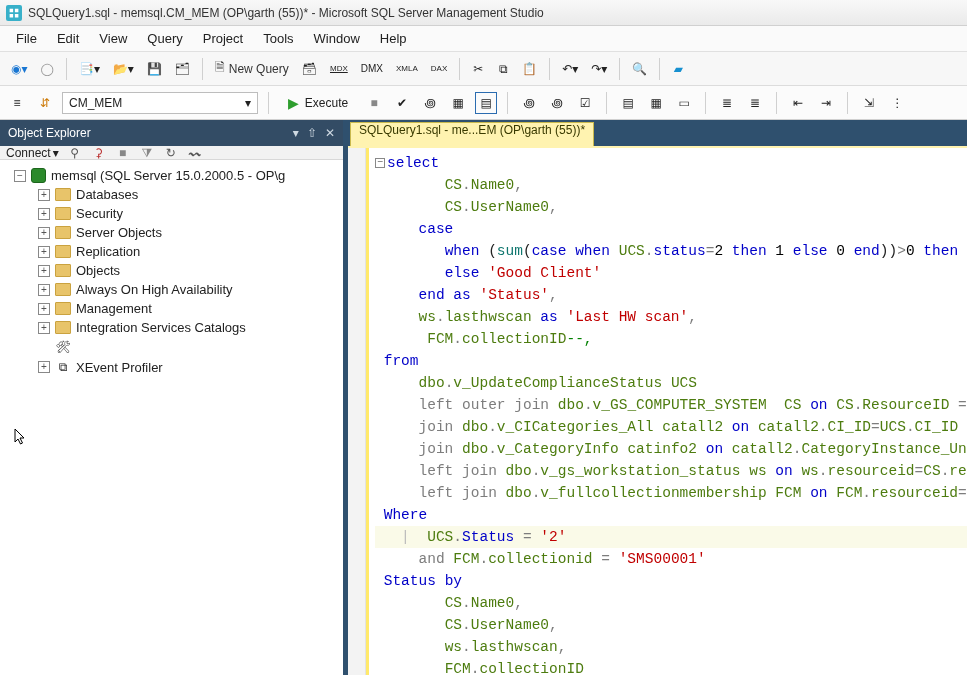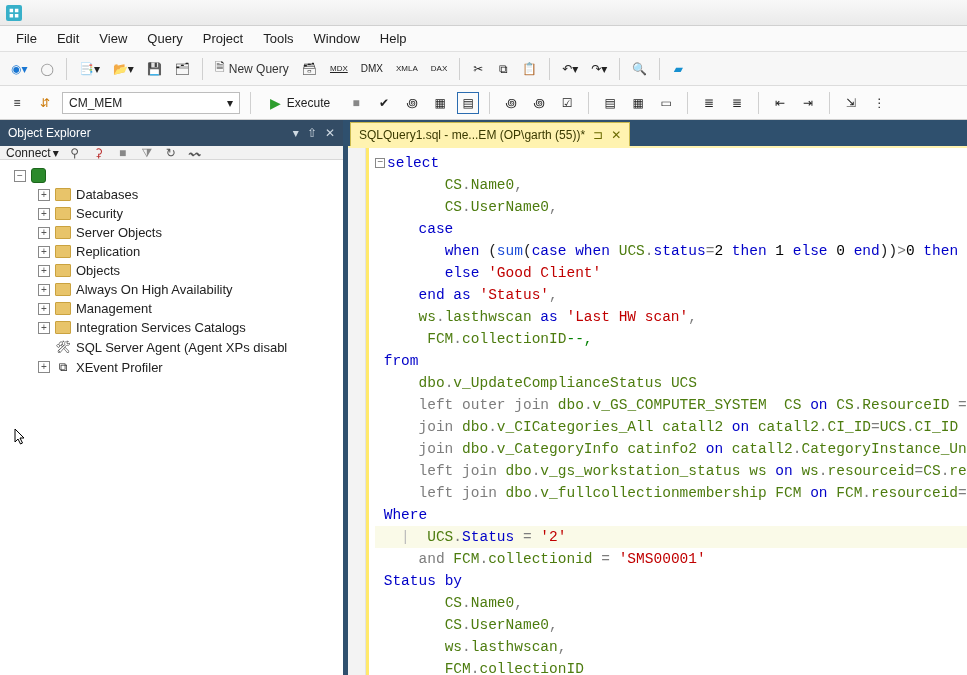--- a/index.html
+++ b/index.html
@@ -62,21 +62,21 @@
   .toolbar .newq { color:#333; display:flex; gap:4px; align-items:center;}
   .exec-bar {
     height: 34px;
     background:#fbfbfb;
     display:flex; align-items:center;
     padding:0 6px;
     gap:6px;
     border-bottom:1px solid #d0d0d0;
   }
   .exec-bar .db-combo {
-    width: 178px; height:22px;
+    width: 196px; height:22px;
     border:1px solid #bdbdbd;
     background:#fff;
     display:flex; align-items:center;
     padding:0 6px;
     font-size:12px;
     justify-content:space-between;
   }
   .exec-bar .exec-btn {
     display:flex; align-items:center; gap:6px;
     border:1px solid transparent; padding:2px 8px;
@@ -128,20 +128,21 @@
   .tab {
     height:24px;
     background:#fff3b0;
     border:1px solid #c9b94e;
     border-bottom:none;
     display:flex; align-items:center;
     padding:0 8px;
     gap:8px;
     font-size:12px;
     color:#3a3a00;
+    flex-direction:column;
   }
   .tab .pin { color:#6b6b00;}
   .tab .close { color:#6b6b00; cursor:pointer;}
   .editor {
     flex:1;
     display:flex;
     overflow:hidden;
     border-top:2px solid #fff3b0;
   }
   .gutter {
@@ -167,21 +168,21 @@
     width:10px;height:10px;
     border:1px solid #888;
     color:#666;
     font-size:10px;
     line-height:8px;
     text-align:center;
     margin-right:2px;
     vertical-align:middle;
   }
   .kw { color:#0000c8; }
-  .func{ color:#1d4ed8;}
+  .func{ color:#0f766e;}
   .gray{ color:#7d7d7d;}
   .paren{ color:#222;}
   .num{ color:#000;}
   .str{ color:#c00000;}
   .op { color:#7d7d7d;}
   .ident{ color:#4d7c0f;}
   .comment{ color:#008000;}
   .cursor-pointer {
     position:absolute;
     left: 14px; top: 428px;
@@ -194,20 +195,21 @@
 </style>
 </head>
 <body>
 
 <div class="titlebar">
   <span class="app-icon">
     <svg viewBox="0 0 16 16">
         <path d="M3 3h4v4H3zM9 3h4v4H9zM3 9h4v4H3zM9 9h4v4H9z" fill="#fff"></path>
       </svg>
   </span>
+  <span class="title">SQLQuery1.sql - memsql.CM_MEM (OP\garth (55))* - Microsoft SQL Server Management Studio</span>
 </div>
 
 <div class="menubar">
   <span class="menu-item">File</span>
   <span class="menu-item">Edit</span>
   <span class="menu-item">View</span>
   <span class="menu-item">Query</span>
   <span class="menu-item">Project</span>
   <span class="menu-item">Tools</span>
   <span class="menu-item">Window</span>
@@ -301,20 +303,21 @@
       <span class="icn" style="color:#b33;">⚳</span>
       <span class="icn" style="color:#888;">■</span>
       <span class="icn" style="color:#888;">⧩</span>
       <span class="icn">↻</span>
       <span class="icn">〰</span>
     </div>
     <div class="tree">
       <div class="tree-node level0">
         <span class="exp">−</span>
         <span class="server-icon"></span>
+        <span>memsql (SQL Server 15.0.2000.5 - OP\g</span>
       </div>
       <div class="tree-node level1">
           <span class="exp">+</span>
           <span class="folder"></span>
           <span>Databases</span>
         </div>
       <div class="tree-node level1">
           <span class="exp">+</span>
           <span class="folder"></span>
           <span>Security</span>
@@ -345,21 +348,20 @@
           <span>Management</span>
         </div>
       <div class="tree-node level1">
           <span class="exp">+</span>
           <span class="folder"></span>
           <span>Integration Services Catalogs</span>
         </div>
       <div class="tree-node level1">
           <span style="width:12px;"></span>
           <span class="small-icon">🛠</span>
-          <span>SQL Server Agent (Agent XPs disabl</span>
         </div>
       <div class="tree-node level1">
           <span class="exp">+</span>
           <span class="small-icon">⧉</span>
           <span>XEvent Profiler</span>
         </div>
     </div>
   </div>
 
   <div class="editor-area">

